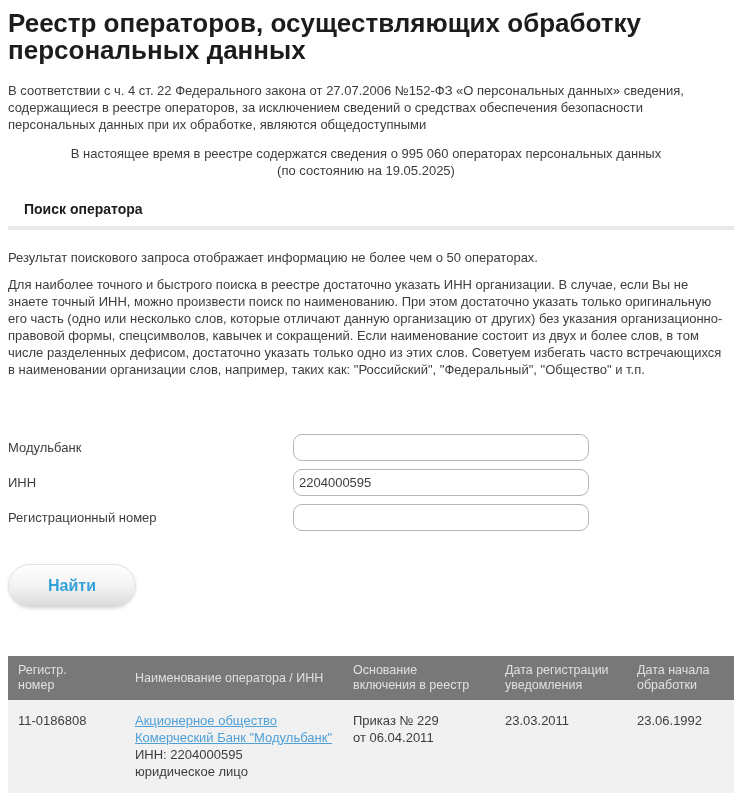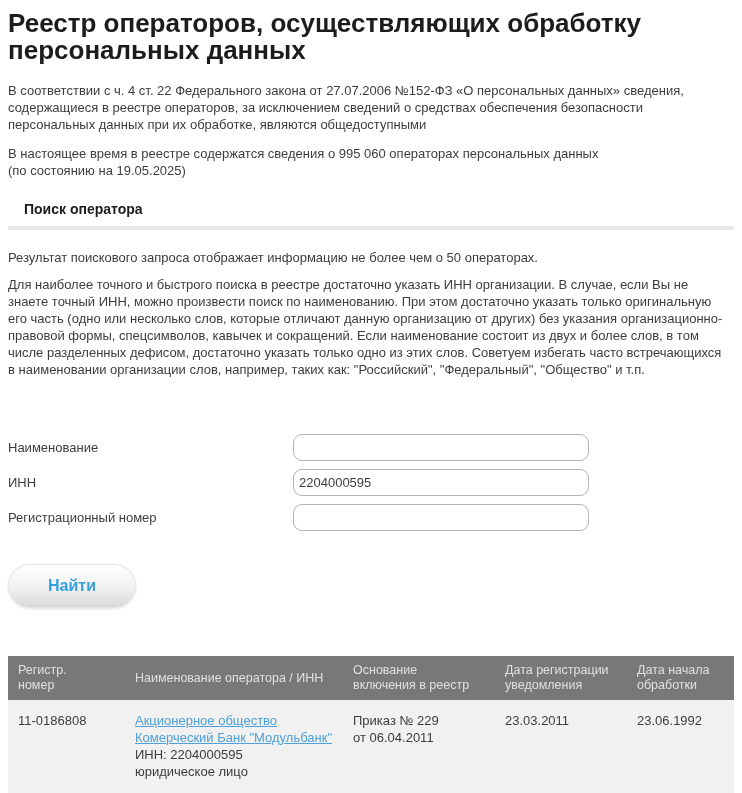--- a/index.html
+++ b/index.html
@@ -21,21 +21,21 @@
     font-weight: bold;
     color: #1c1c1c;
     max-width: 720px;
   }
 
   p.body-text {
     line-height: 17px;
     max-width: 716px;
   }
   .p1 { margin-top: 18px; }
-  .p2 { margin-top: 12px; }
+  .p2 { margin-top: 12px; text-align: center; }
   .p3 { margin-top: 19px; }
   .p4 { margin-top: 10px; line-height: 17.5px; }
 
   h2.section-heading {
     margin-top: 22px;
     font-size: 14px;
     font-weight: bold;
     color: #1c1c1c;
     padding-left: 16px;
   }
@@ -126,21 +126,21 @@
 
   <h2 class="section-heading">Поиск оператора</h2>
   <div class="divider"></div>
 
   <p class="body-text p3">Результат поискового запроса отображает информацию не более чем о 50 операторах.</p>
 
   <p class="body-text p4">Для наиболее точного и быстрого поиска в реестре достаточно указать ИНН организации. В случае, если Вы не знаете точный ИНН, можно произвести поиск по наименованию. При этом достаточно указать только оригинальную его часть (одно или несколько слов, которые отличают данную организацию от других) без указания организационно-правовой формы, спецсимволов, кавычек и сокращений. Если наименование состоит из двух и более слов, в том числе разделенных дефисом, достаточно указать только одно из этих слов. Советуем избегать часто встречающихся в наименовании организации слов, например, таких как: "Российский", "Федеральный", "Общество" и т.п.</p>
 
   <form class="search-form">
     <div class="form-row">
-      <label class="form-label">Наименование</label>
+      <label class="form-label">Модульбанк</label>
       <input class="text-input" type="text" value="" style="">
     </div>
     <div class="form-row">
       <label class="form-label">ИНН</label>
       <input class="text-input" type="text" value="2204000595" style="">
     </div>
     <div class="form-row">
       <label class="form-label">Регистрационный номер</label>
       <input class="text-input" type="text" value="" style="">
     </div>

